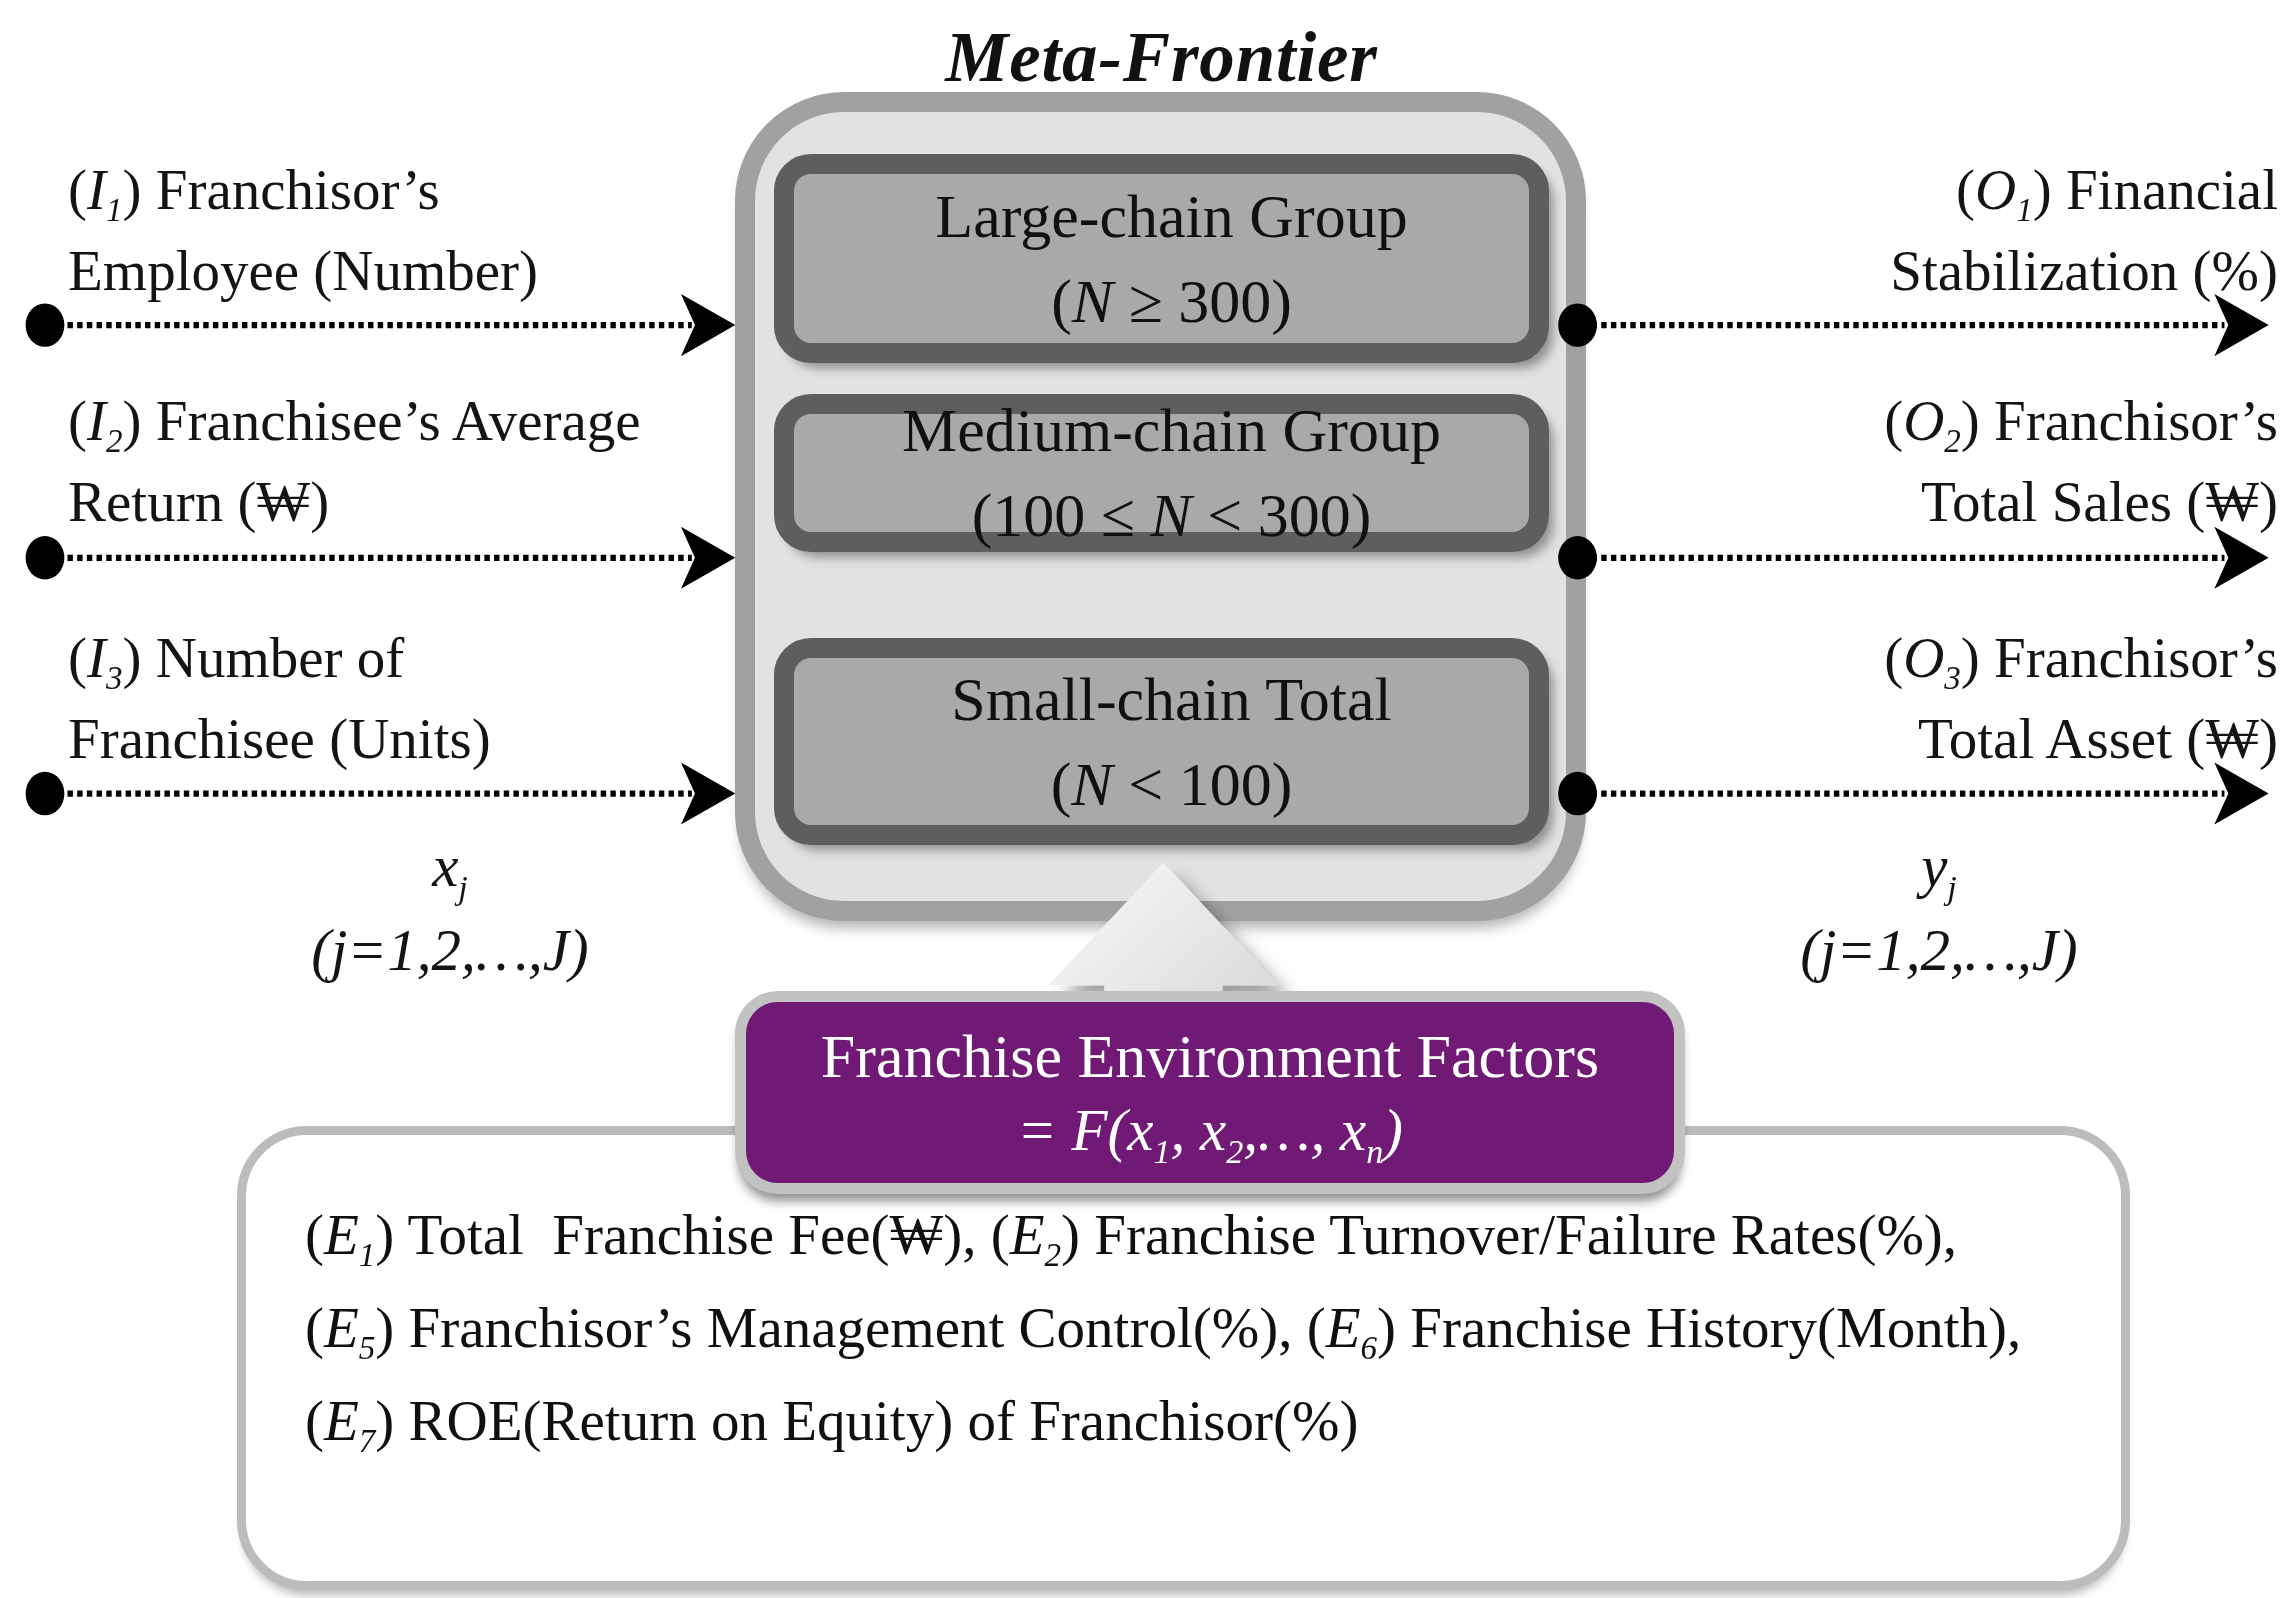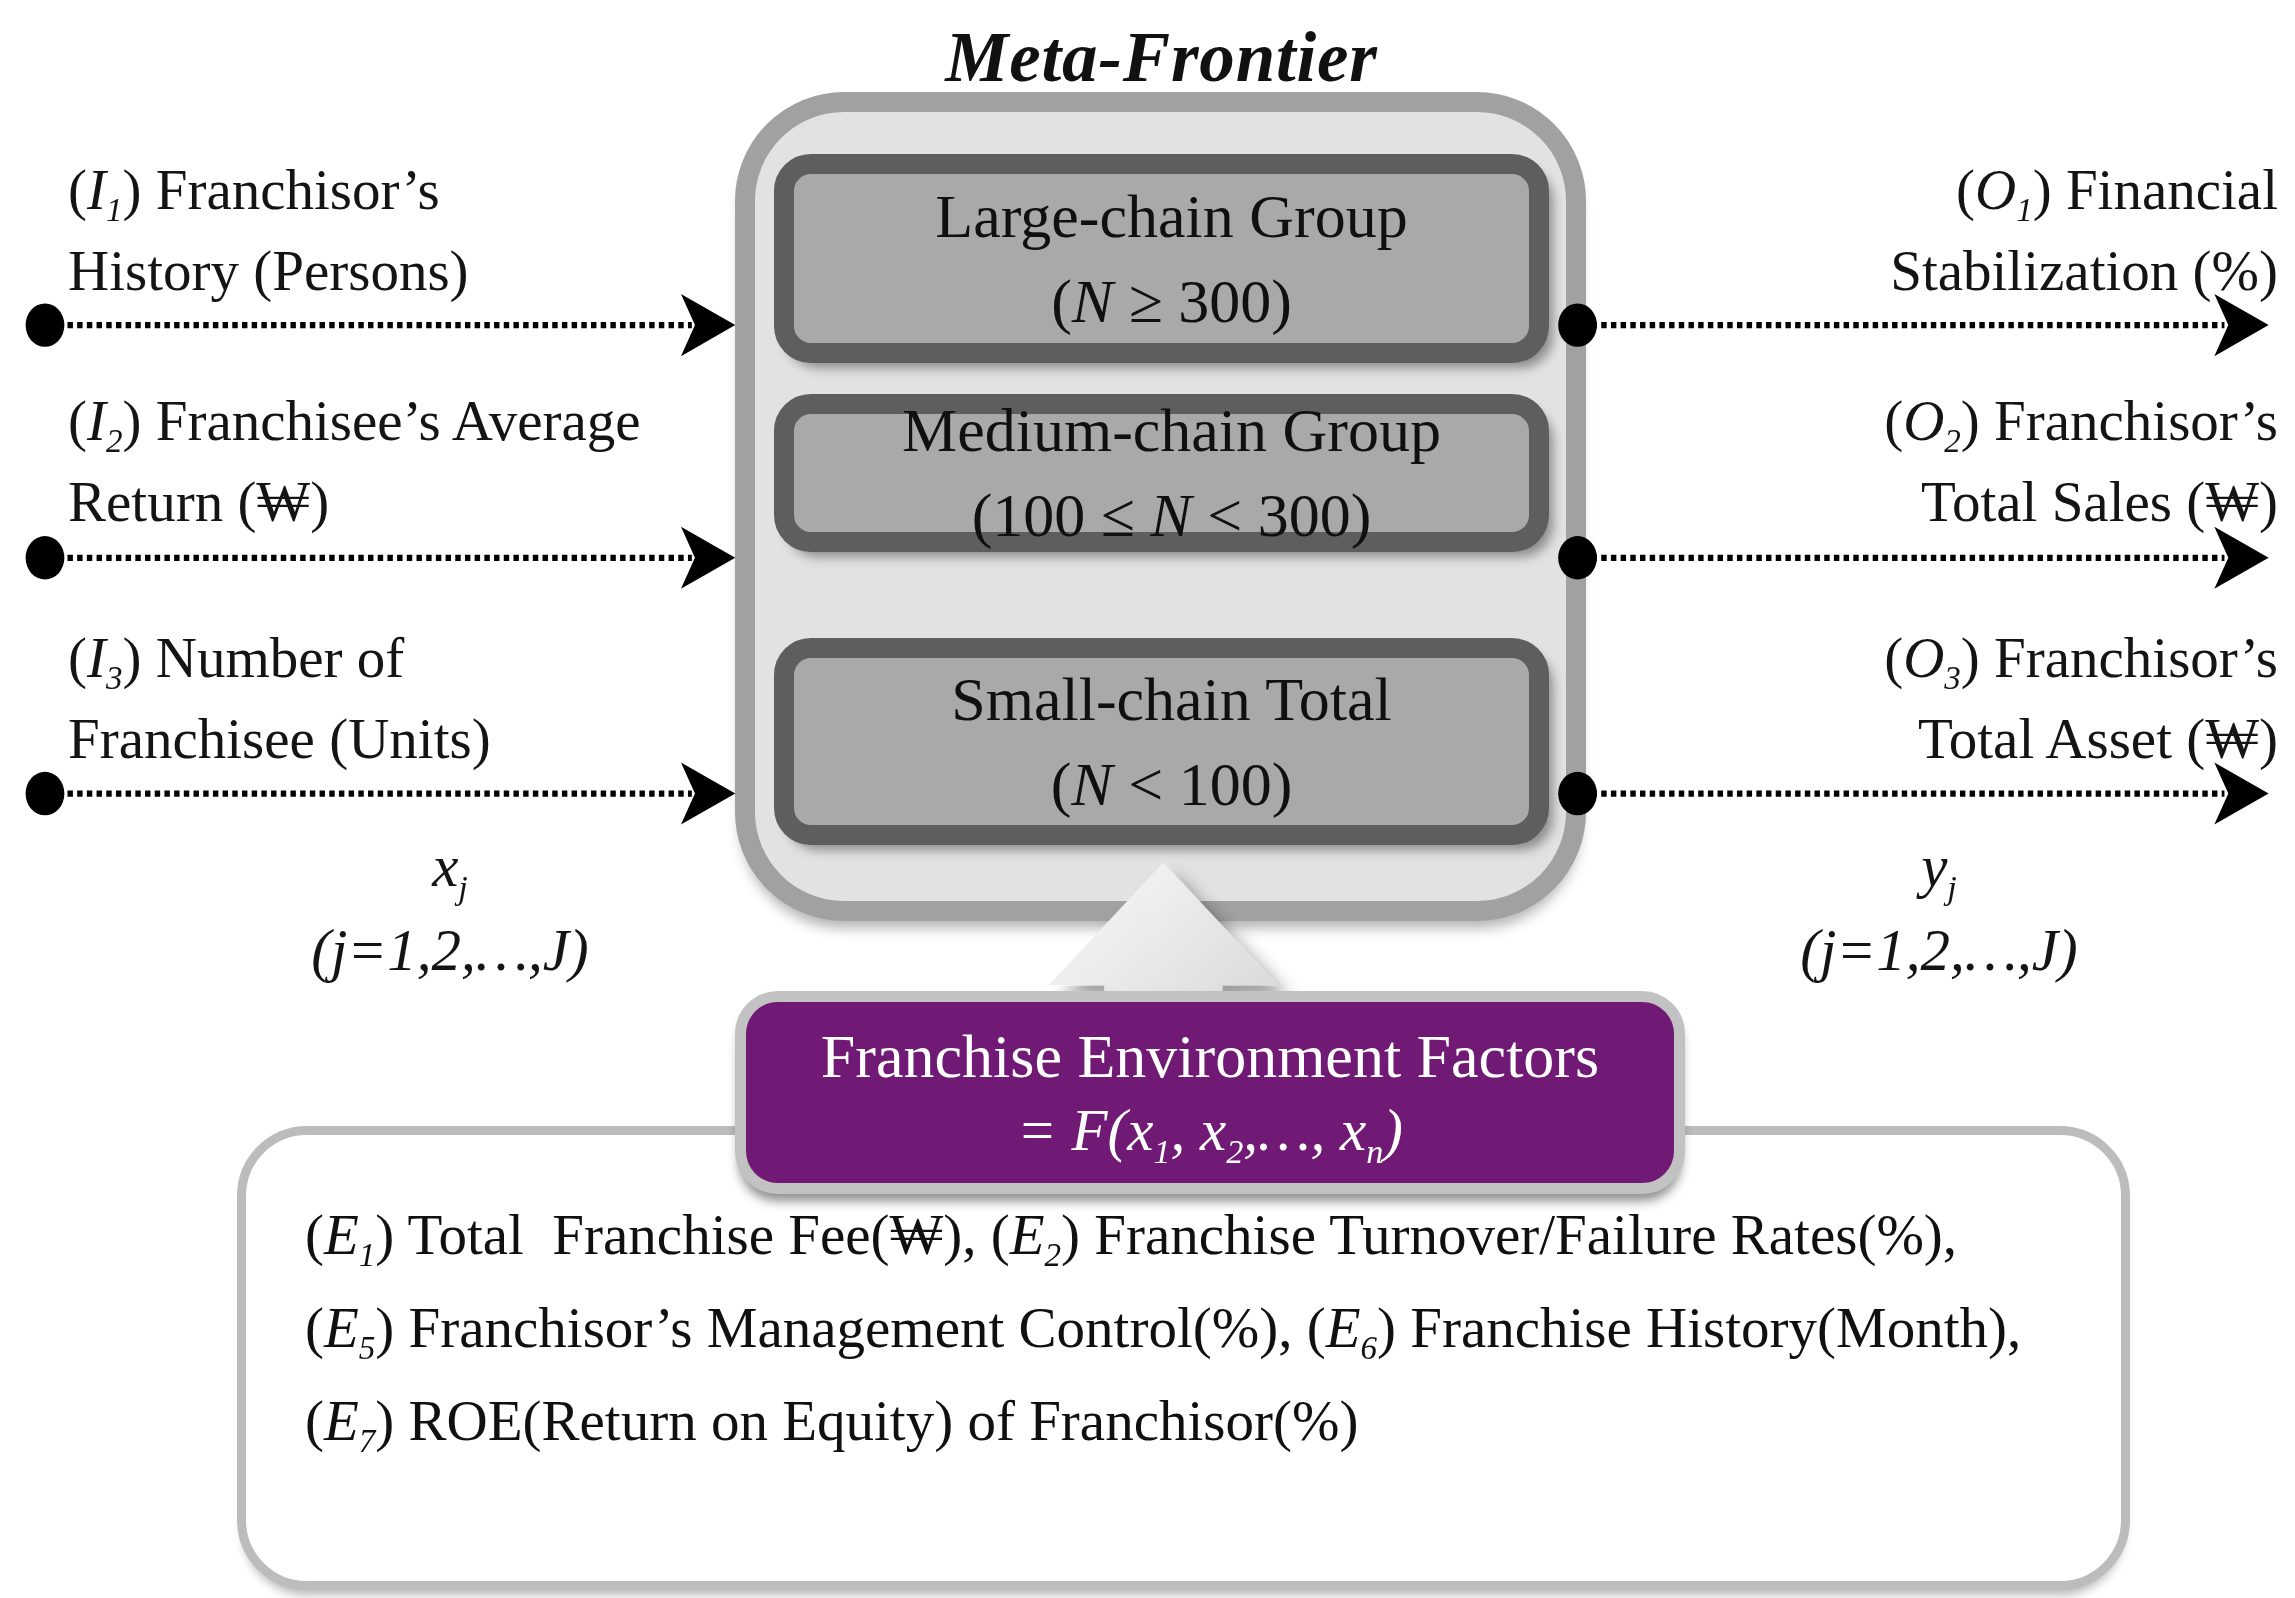--- a/index.html
+++ b/index.html
@@ -89,21 +89,21 @@
     <div>Medium-chain Group</div>
     <div>(100 ≤ <i>N</i> &lt; 300)</div>
   </div>
   <div id="group3" class="abs groupBox">
     <div>Small-chain Total</div>
     <div>(<i>N</i> &lt; 100)</div>
   </div>
 
   <div class="abs ioLabel inLabel row1">
     <div>(<i>I</i><sub><i>1</i></sub>) Franchisor’s</div>
-    <div>History (Persons)</div>
+    <div>Employee (Number)</div>
   </div>
   <div class="abs ioLabel inLabel row2">
     <div>(<i>I</i><sub><i>2</i></sub>) Franchisee’s Average</div>
     <div>Return (₩)</div>
   </div>
   <div class="abs ioLabel inLabel row3">
     <div>(<i>I</i><sub><i>3</i></sub>) Number of</div>
     <div>Franchisee (Units)</div>
   </div>
 

